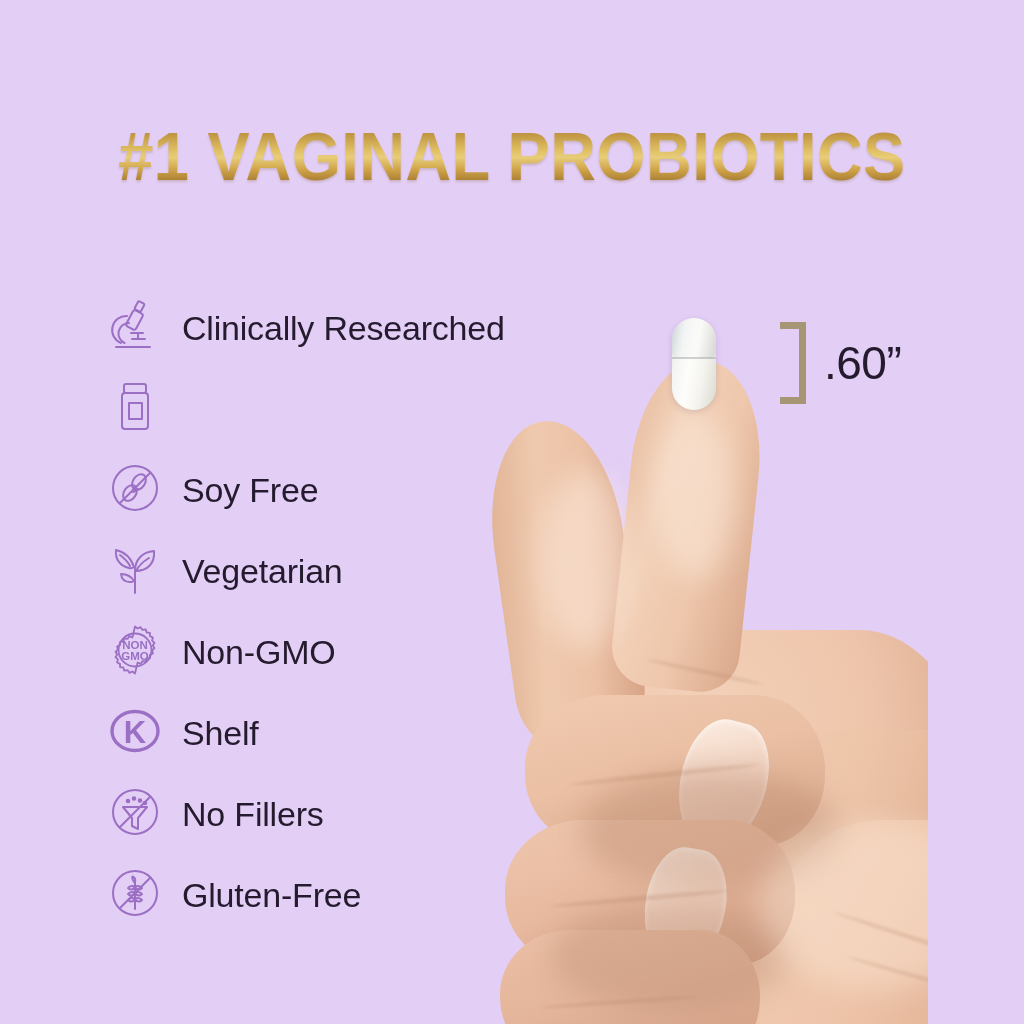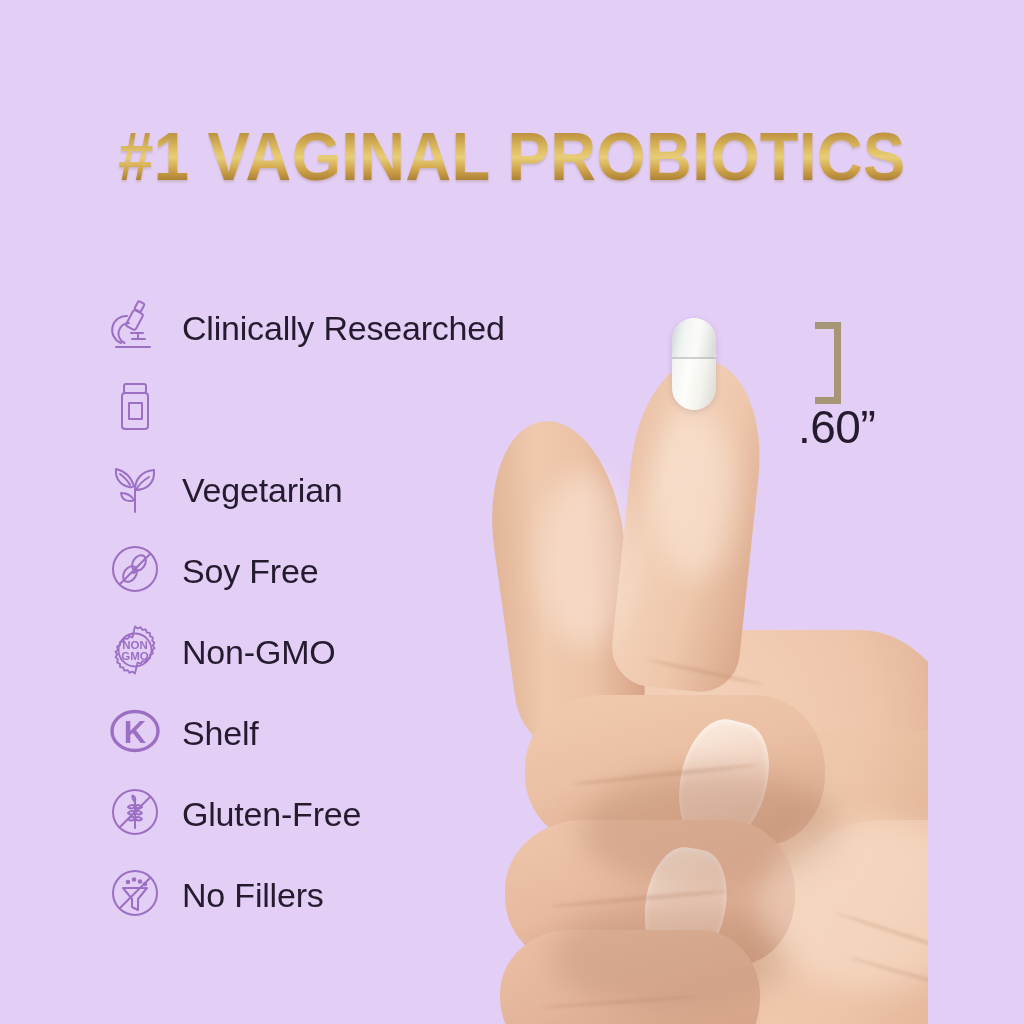--- a/index.html
+++ b/index.html
@@ -83,21 +83,20 @@
     white-space: nowrap;
   }
 
   
   #measure-callout {
     position: absolute;
     left: 780px;
     top: 322px;
     display: flex;
     align-items: center;
-    flex-direction: column;
   }
   #measure-bracket {
     width: 26px;
     height: 82px;
     box-sizing: border-box;
     border-top: 7px solid #a79676;
     border-right: 7px solid #a79676;
     border-bottom: 7px solid #a79676;
     border-left: 0;
   }
@@ -305,42 +304,42 @@
           <path d="M19 14h18"></path>
           <rect x="15" y="14" width="26" height="36" rx="3"></rect>
           <path d="M22 24h13v16H22z"></path>
         </svg>
       </span>
     </div>
 
     <div class="feature-row">
       <span class="feature-icon">
         <svg viewBox="0 0 56 56" fill="none" stroke="#9b6fc4" stroke-width="2" stroke-linecap="round" stroke-linejoin="round">
+          <circle cx="28" cy="28" r="22"></circle>
+          <line x1="13" y1="43" x2="43" y2="13"></line>
+          <ellipse cx="32" cy="22" rx="6" ry="8.5" transform="rotate(34 32 22)"></ellipse>
+          <ellipse cx="23" cy="33" rx="6" ry="8.5" transform="rotate(34 23 33)"></ellipse>
+          <path d="M31 29c-1.5 1.5-3 2.5-5 3"></path>
+        </svg>
+      </span>
+      <span class="feature-label">Soy Free</span>
+    </div>
+
+    <div class="feature-row">
+      <span class="feature-icon">
+        <svg viewBox="0 0 56 56" fill="none" stroke="#9b6fc4" stroke-width="2" stroke-linecap="round" stroke-linejoin="round">
           <path d="M28 52V30"></path>
           <path d="M28 30c0-11 7-19 19-20 1 12-6 20-19 20z"></path>
           <path d="M42 17c-5 3-10 7-13 13"></path>
           <path d="M27 26C24 17 18 11 9 9c-1 9 4 16 13 18 2 .4 3.5.5 5-1z"></path>
           <path d="M13 14c4 3 8 7 10 11"></path>
           <path d="M27 40c-3-5-8-7-13-7 .5 5 4 8 9 8 1.6 0 2.8-.2 4-1z"></path>
         </svg>
       </span>
       <span class="feature-label">Vegetarian</span>
-    </div>
-
-    <div class="feature-row">
-      <span class="feature-icon">
-        <svg viewBox="0 0 56 56" fill="none" stroke="#9b6fc4" stroke-width="2" stroke-linecap="round" stroke-linejoin="round">
-          <circle cx="28" cy="28" r="22"></circle>
-          <line x1="13" y1="43" x2="43" y2="13"></line>
-          <ellipse cx="32" cy="22" rx="6" ry="8.5" transform="rotate(34 32 22)"></ellipse>
-          <ellipse cx="23" cy="33" rx="6" ry="8.5" transform="rotate(34 23 33)"></ellipse>
-          <path d="M31 29c-1.5 1.5-3 2.5-5 3"></path>
-        </svg>
-      </span>
-      <span class="feature-label">Soy Free</span>
     </div>
 
     <div class="feature-row">
       <span class="feature-icon">
         <svg viewBox="0 0 56 56" fill="none" stroke="#9b6fc4" stroke-width="1.8" stroke-linecap="round" stroke-linejoin="round">
           <path d="M28 4.5
                    l2.6 2.0 3.0-1.3 1.9 2.7 3.2-.5 1.0 3.1 3.2.4.1 3.2 2.9 1.4-.8 3.1 2.4 2.2-1.7 2.7 1.7 2.7-2.4 2.2.8 3.1-2.9 1.4-.1 3.2-3.2.4-1.0 3.1-3.2-.5-1.9 2.7-3.0-1.3L28 51.5
                    l-2.6-2.0-3.0 1.3-1.9-2.7-3.2.5-1.0-3.1-3.2-.4-.1-3.2-2.9-1.4.8-3.1-2.4-2.2 1.7-2.7-1.7-2.7 2.4-2.2-.8-3.1 2.9-1.4.1-3.2 3.2-.4 1.0-3.1 3.2.5 1.9-2.7 3.0 1.3z"></path>
           <circle cx="28" cy="28" r="16.5"></circle>
           <text x="28" y="26.5" text-anchor="middle" font-family="Liberation Sans, sans-serif" font-size="11.5" font-weight="bold" fill="#9b6fc4" stroke="none">NON</text>
@@ -351,49 +350,49 @@
     </div>
 
     <div class="feature-row">
       <span class="feature-icon">
         <svg viewBox="0 0 56 56" fill="none">
           <ellipse cx="28" cy="28" rx="23" ry="19.5" stroke="#9b6fc4" stroke-width="3.4"></ellipse>
           <text x="28" y="40" text-anchor="middle" font-family="Liberation Sans, sans-serif" font-size="31" font-weight="bold" fill="#9b6fc4">K</text>
         </svg>
       </span>
       <span class="feature-label">Shelf</span>
+    </div>
+
+    <div class="feature-row">
+      <span class="feature-icon">
+        <svg viewBox="0 0 56 56" fill="none" stroke="#9b6fc4" stroke-width="2" stroke-linecap="round" stroke-linejoin="round">
+          <circle cx="28" cy="28" r="22"></circle>
+          <line x1="13" y1="43" x2="43" y2="13"></line>
+          <path d="M16 23h24l-9 11v11l-6-3V34z"></path>
+          <circle cx="21" cy="17" r="1.3" fill="#9b6fc4"></circle>
+          <circle cx="27" cy="14.5" r="1.3" fill="#9b6fc4"></circle>
+          <circle cx="33" cy="16.5" r="1.3" fill="#9b6fc4"></circle>
+          <circle cx="38" cy="19" r="1.3" fill="#9b6fc4"></circle>
+        </svg>
+      </span>
+      <span class="feature-label">No Fillers</span>
     </div>
 
     <div class="feature-row">
       <span class="feature-icon">
         <svg viewBox="0 0 56 56" fill="none" stroke="#9b6fc4" stroke-width="2" stroke-linecap="round" stroke-linejoin="round">
           <circle cx="28" cy="28" r="22"></circle>
           <line x1="13" y1="43" x2="43" y2="13"></line>
           <path d="M28 44V18"></path>
           <path d="M28 18c-2-2-3-4-2.5-6.5C27.5 12 29 14 28 18z"></path>
           <path d="M28 22c-2.5-1.5-5.5-1-7 1 2 2 5 2.5 7-1z"></path>
           <path d="M28 22c2.5-1.5 5.5-1 7 1-2 2-5 2.5-7-1z"></path>
           <path d="M28 28c-2.5-1.5-5.5-1-7 1 2 2 5 2.5 7-1z"></path>
           <path d="M28 28c2.5-1.5 5.5-1 7 1-2 2-5 2.5-7-1z"></path>
           <path d="M28 34c-2.5-1.5-5.5-1-7 1 2 2 5 2.5 7-1z"></path>
           <path d="M28 34c2.5-1.5 5.5-1 7 1-2 2-5 2.5-7-1z"></path>
         </svg>
       </span>
       <span class="feature-label">Gluten-Free</span>
     </div>
 
-    <div class="feature-row">
-      <span class="feature-icon">
-        <svg viewBox="0 0 56 56" fill="none" stroke="#9b6fc4" stroke-width="2" stroke-linecap="round" stroke-linejoin="round">
-          <circle cx="28" cy="28" r="22"></circle>
-          <line x1="13" y1="43" x2="43" y2="13"></line>
-          <path d="M16 23h24l-9 11v11l-6-3V34z"></path>
-          <circle cx="21" cy="17" r="1.3" fill="#9b6fc4"></circle>
-          <circle cx="27" cy="14.5" r="1.3" fill="#9b6fc4"></circle>
-          <circle cx="33" cy="16.5" r="1.3" fill="#9b6fc4"></circle>
-          <circle cx="38" cy="19" r="1.3" fill="#9b6fc4"></circle>
-        </svg>
-      </span>
-      <span class="feature-label">No Fillers</span>
-    </div>
-
   </div>
 </div>
 
 </body></html>

